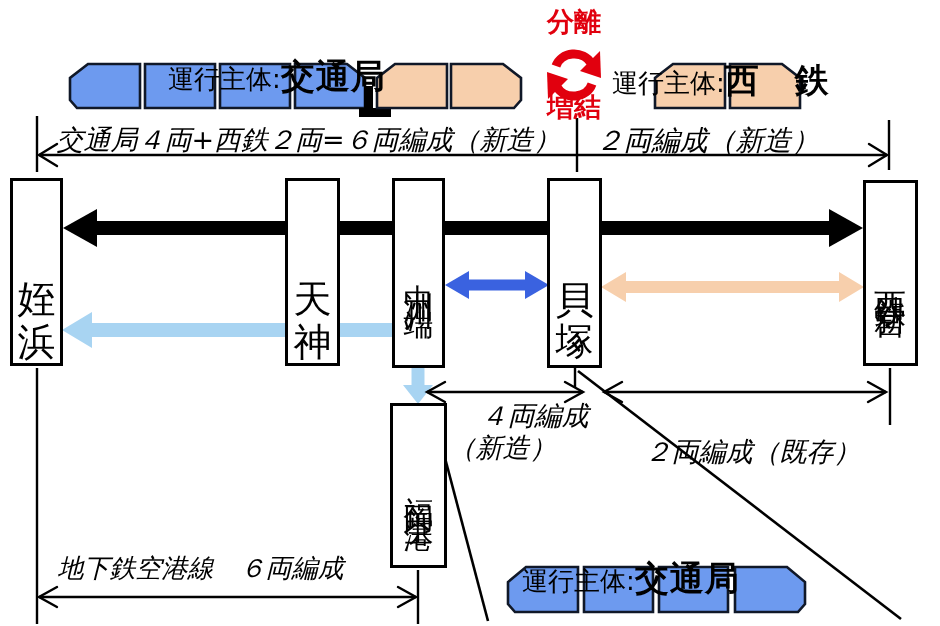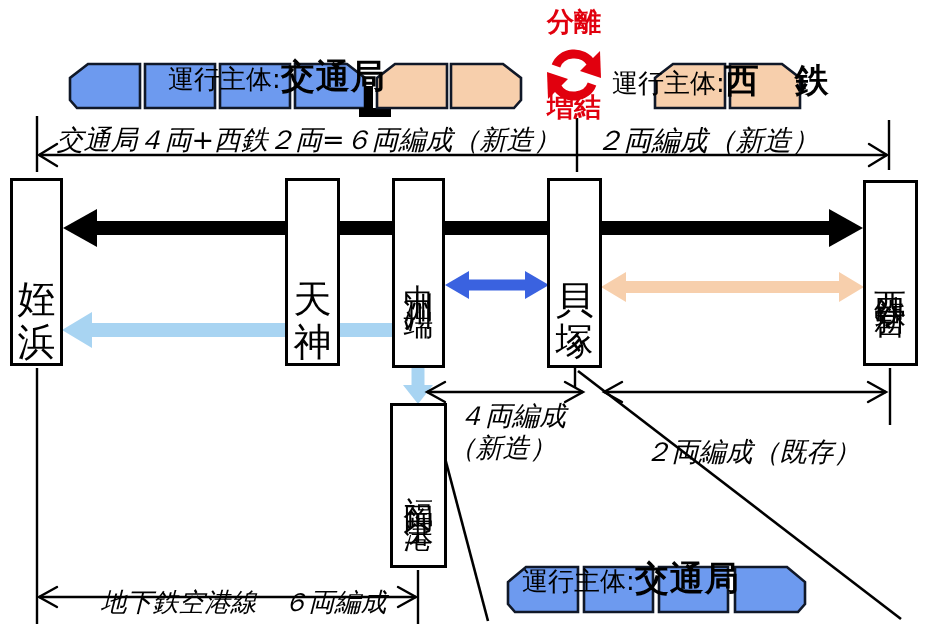--- a/index.html
+++ b/index.html
@@ -126,18 +126,18 @@
   <div class="lbl op" style="left:522px;top:524px;">
     <span class="pre">運行主体:</span>
       <span class="name">交通局</span>
   </div>
 
   <div class="lbl red-lbl" style="left:538px;top:4px;width:72px;">分離</div>
   <div class="lbl red-lbl" style="left:538px;top:89px;width:72px;">増結</div>
 
   <div class="lbl meas" style="left:40px;top:122px;width:537px;">交通局４両+西鉄２両=６両編成（新造）</div>
   <div class="lbl meas" style="left:577px;top:122px;width:261px;font-size:28px;">２両編成（新造）</div>
-  <div class="lbl meas" style="left:421px;top:398px;width:145px;text-align:right;">４両編成</div>
+  <div class="lbl meas" style="left:462px;top:398px;width:145px;">４両編成</div>
   <div class="lbl meas" style="left:440px;top:430px;width:125px;">（新造）</div>
   <div class="lbl meas" style="left:620px;top:398px;width:265px;margin-top:36px;">２両編成（既存）</div>
-  <div class="lbl meas" style="left:37px;top:585px;width:327px;font-size:26px;margin-left:43px;">地下鉄空港線　６両編成</div>
+  <div class="lbl meas" style="left:37px;top:551px;width:327px;font-size:26px;">地下鉄空港線　６両編成</div>
 
 </div>
 
 </body></html>

